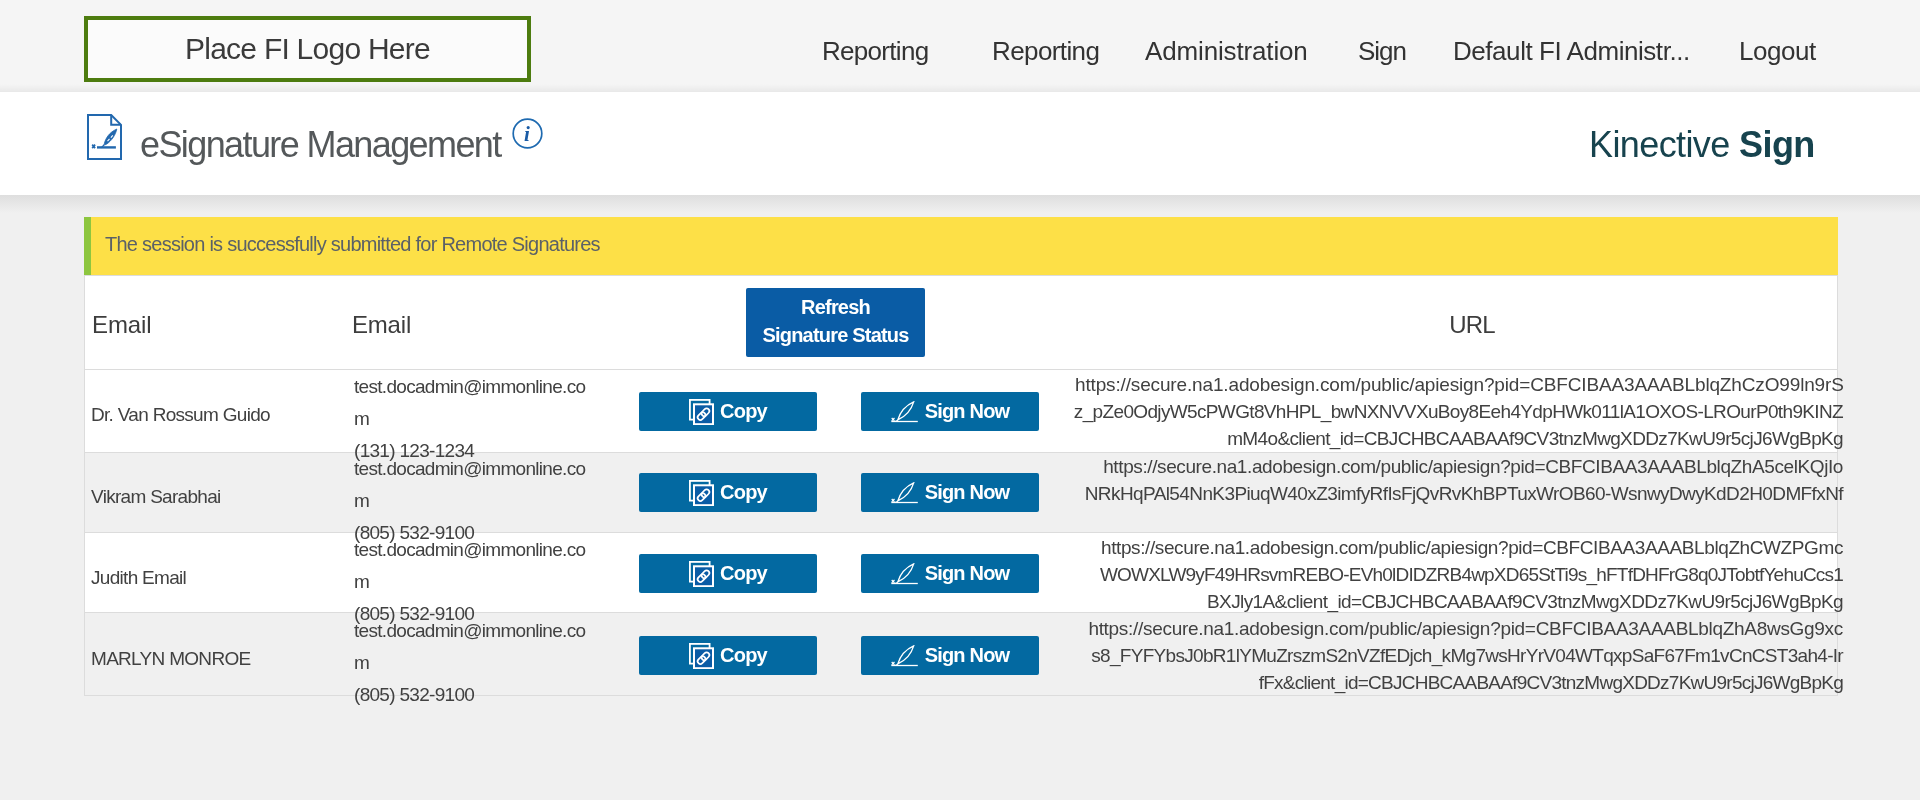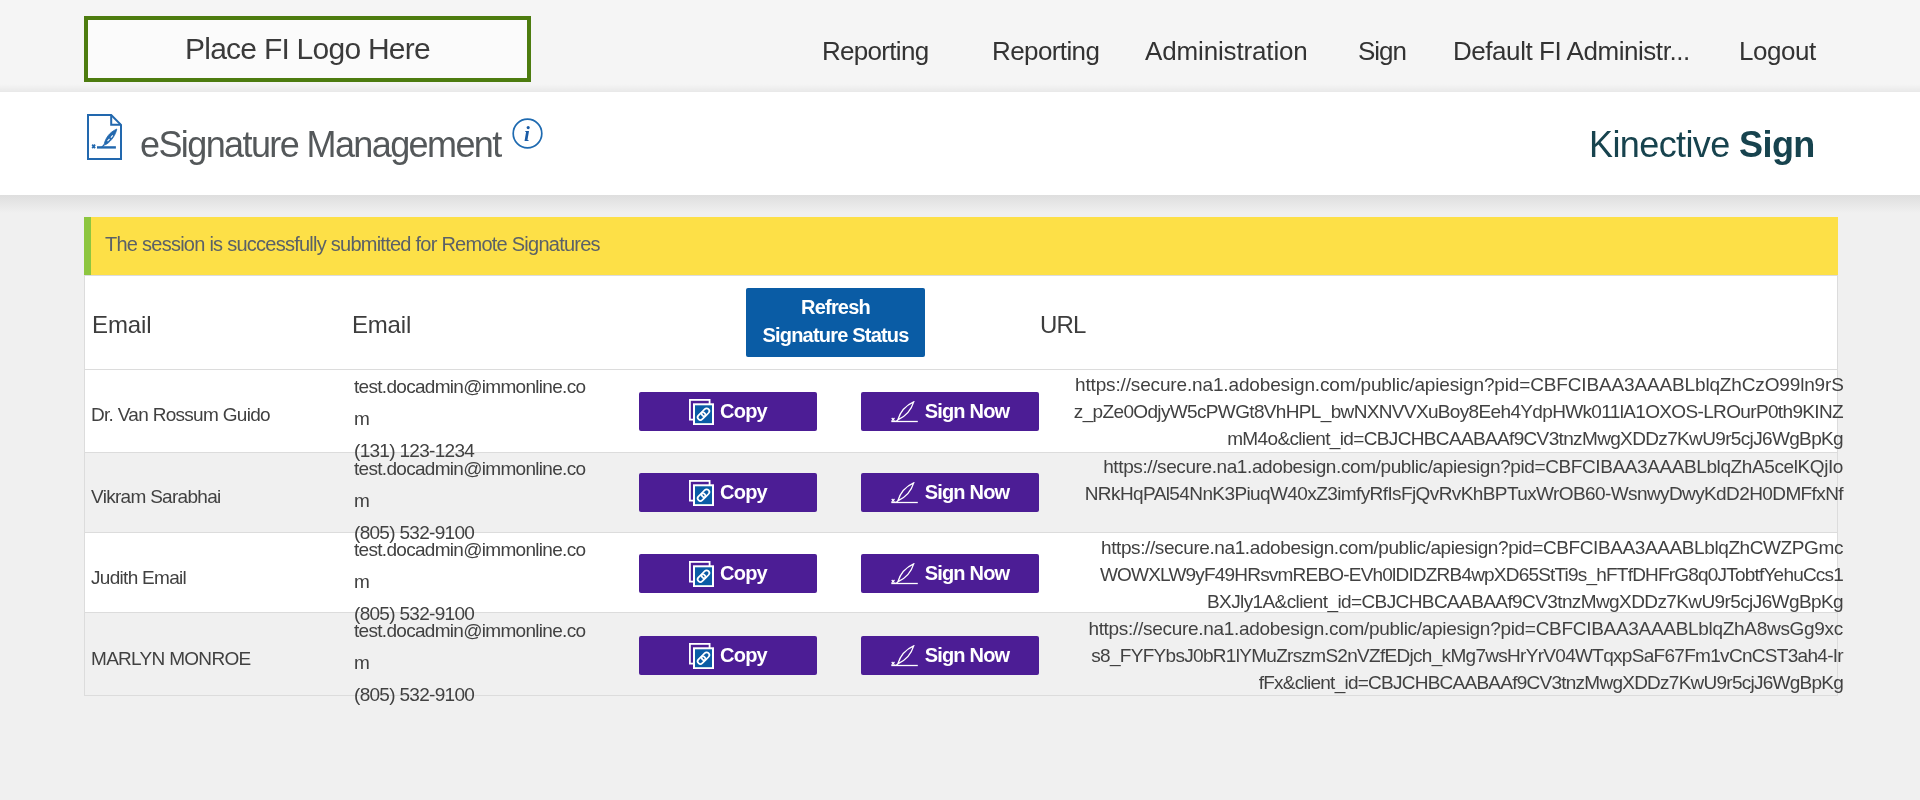--- a/index.html
+++ b/index.html
@@ -30,21 +30,21 @@
 
 
 #tbl { left:84px; top:275px; width:1754px; height:421px; background:#fff; border:1px solid #dcdcdc; }
 .sep { position:absolute; left:84px; width:1754px; height:1px; background:#dcdcdc; }
 .altbg { position:absolute; left:85px; width:1752px; background:#f0f0f0; }
 .hdr { position:absolute; font-size:24px; line-height:24px; color:#3d3d3d; }
 .cell { position:absolute; font-size:19px; color:#414141; line-height:32px; letter-spacing:-0.7px; white-space:nowrap; }
 .urlblk { position:absolute; left:1063px; width:780px; text-align:right;
   font-size:19px; color:#414141; line-height:27px; }
 .urlblk div { white-space:nowrap; }
-.btn { position:absolute; z-index:3; width:178px; height:39px; background:#4c1d95; border-radius:2px;
+.btn { position:absolute; z-index:3; width:178px; height:39px; background:#0369a1; border-radius:2px;
   color:#fff; font-size:20px; font-weight:bold; letter-spacing:-0.8px;
   display:flex; align-items:center; justify-content:center; }
 .btn svg { margin-right:6px; flex:none; }
 #refreshbtn { position:absolute; left:746px; top:288px; width:179px; height:69px;
   background:#0a5ca5; border-radius:2px; color:#fff; font-size:20px; font-weight:bold;
   letter-spacing:-0.8px; text-align:center; line-height:28px; padding-top:5px; }
 </style>
 </head>
 <body>
 
@@ -129,21 +129,21 @@
 <div class="altbg" style="top:453px; height:79px;"></div>
 <div class="altbg" style="top:613px; height:82px;"></div>
 <div class="sep" style="top:369px;"></div>
 <div class="sep" style="top:452px;"></div>
 <div class="sep" style="top:532px;"></div>
 <div class="sep" style="top:612px;"></div>
 
 <div class="hdr abs" style="left:92px; top:313px; letter-spacing:-0.1px;">Email</div>
 <div class="hdr abs" style="left:352px; top:313px; letter-spacing:-0.2px;">Email</div>
 <div id="refreshbtn">Refresh<br>Signature Status</div>
-<div class="hdr abs" style="left:1040px; width:780px; text-align:left; top:313px; letter-spacing:-0.8px;">URL</div>
+<div class="hdr abs" style="left:1082px; width:780px; text-align:center; top:313px; letter-spacing:-0.8px;">URL</div>
 
 <div class="cell" style="left:91px; top:399px;">Dr. Van Rossum Guido</div>
 <div class="cell" style="left:354px; top:371px;">test.docadmin@immonline.co<br>m<br>(131) 123-1234</div>
 <div class="urlblk" style="top:371px;">
   <div style="letter-spacing:-0.15px; margin-left:12px;">https://secure.na1.adobesign.com/public/apiesign?pid=CBFCIBAA3AAABLblqZhCzO99ln9rS</div>
   <div style="letter-spacing:-0.65px;">z_pZe0OdjyW5cPWGt8VhHPL_bwNXNVVXuBoy8Eeh4YdpHWk011lA1OXOS-LROurP0th9KINZ</div>
   <div style="letter-spacing:-0.65px;">mM4o&amp;client_id=CBJCHBCAABAAf9CV3tnzMwgXDDz7KwU9r5cjJ6WgBpKg</div>
 </div>
 
 <div class="cell" style="left:91px; top:481px;">Vikram Sarabhai</div>

